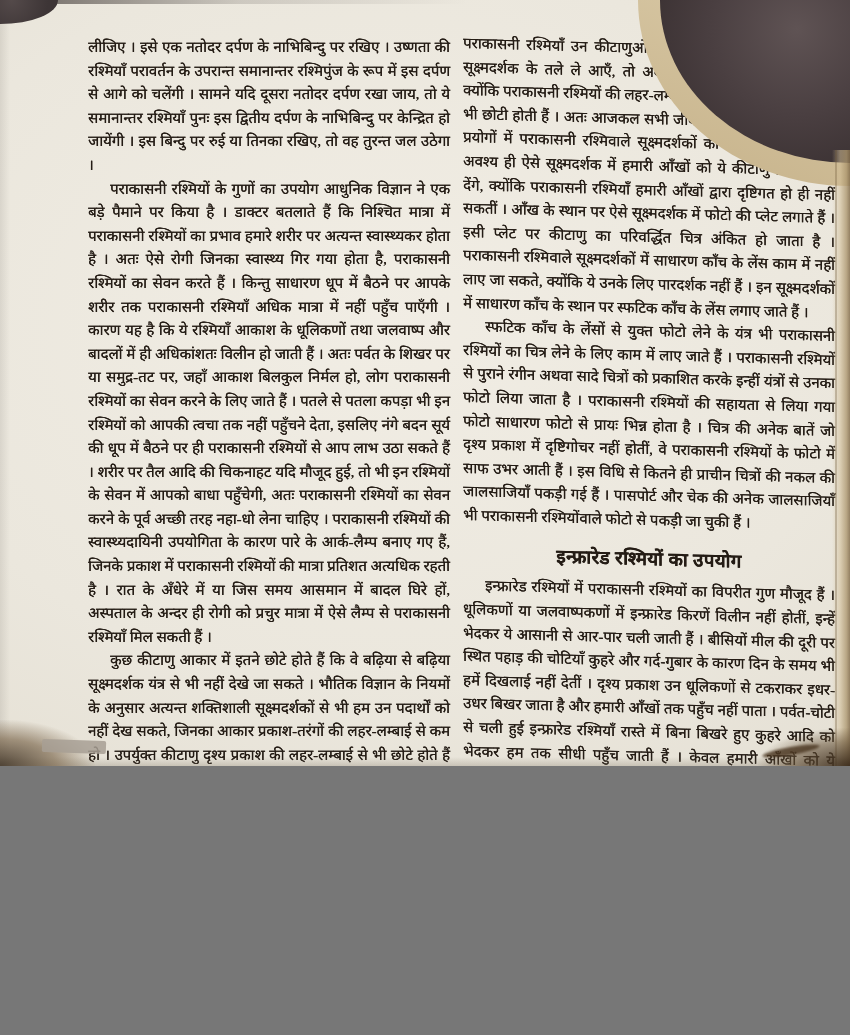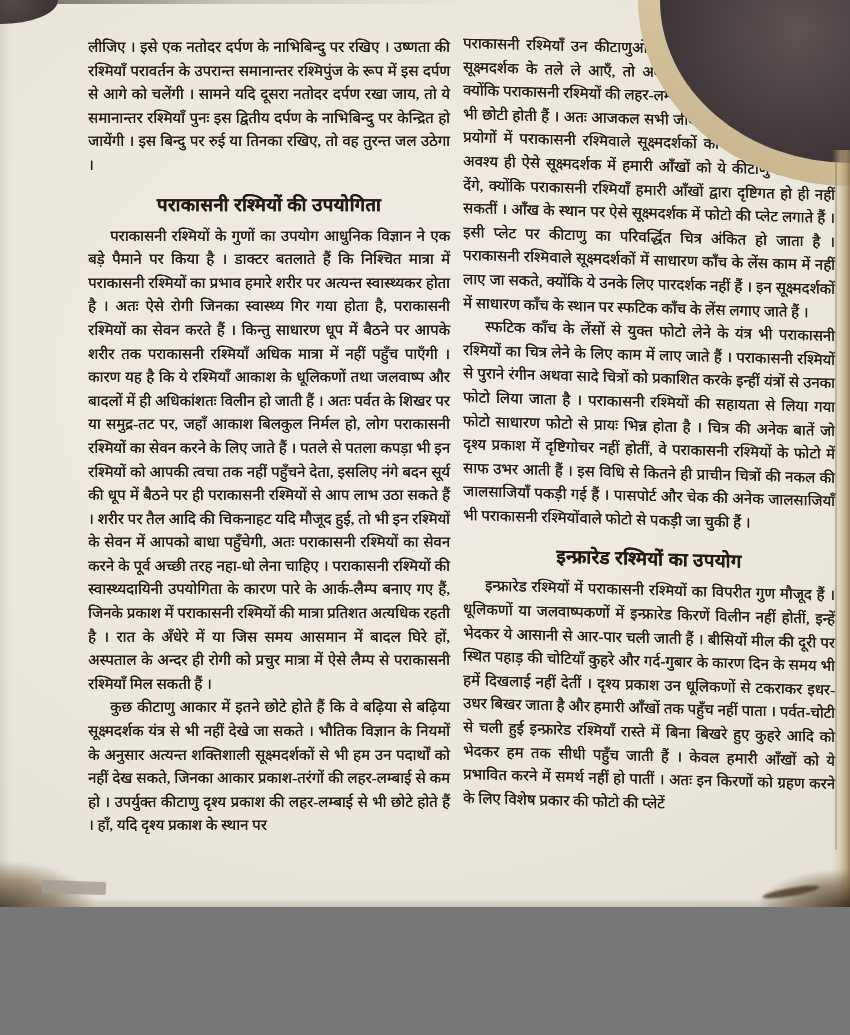--- a/index.html
+++ b/index.html
@@ -1,18 +1,18 @@
 <!DOCTYPE html>
 <html><head>
 <meta charset="utf-8">
 <style>
   html,body{margin:0;padding:0;background:#777;}
   .scan{
     position:relative;
-    width:850px;height:907px;
+    width:850px;height:766px;
     overflow:hidden;
     background:
       radial-gradient(115% 95% at 45% 42%, #f1ede4 0%, #ebe7dd 50%, #e4dfd3 82%, #d9d3c5 100%);
     font-family:"Liberation Serif","DejaVu Serif",serif;
     color:#241c15;
   }
   
   .top-edge{position:absolute;top:0;left:0;right:0;height:4px;
     background:linear-gradient(to right, rgba(62,55,52,.75), rgba(62,55,52,.18) 28%, rgba(62,55,52,0) 55%);}
   .corner-tl{position:absolute;top:0;left:0;width:58px;height:24px;
@@ -61,21 +61,20 @@
     transform:rotate(-1.3deg);white-space:nowrap;
     font-family:"DejaVu Serif","Liberation Serif",serif;}
 </style>
 </head>
 <body>
 
 <div class="scan">
 
   <div class="col col-left">
     <p class="para">लीजिए । इसे एक नतोदर दर्पण के नाभिबिन्दु पर रखिए । उष्णता की रश्मियाँ परावर्तन के उपरान्त समानान्तर रश्मिपुंज के रूप में इस दर्पण से आगे को चलेंगी । सामने यदि दूसरा नतोदर दर्पण रखा जाय, तो ये समानान्तर रश्मियाँ पुनः इस द्वितीय दर्पण के नाभिबिन्दु पर केन्द्रित हो जायेंगी । इस बिन्दु पर रुई या तिनका रखिए, तो वह तुरन्त जल उठेगा ।</p>
-    <h2 class="heading">पराकासनी रश्मियों की उपयोगिता</h2>
     <p class="para indent">पराकासनी रश्मियों के गुणों का उपयोग आधुनिक विज्ञान ने एक बड़े पैमाने पर किया है । डाक्टर बतलाते हैं कि निश्चित मात्रा में पराकासनी रश्मियों का प्रभाव हमारे शरीर पर अत्यन्त स्वास्थ्यकर होता है । अतः ऐसे रोगी जिनका स्वास्थ्य गिर गया होता है, पराकासनी रश्मियों का सेवन करते हैं । किन्तु साधारण धूप में बैठने पर आपके शरीर तक पराकासनी रश्मियाँ अधिक मात्रा में नहीं पहुँच पाएँगी । कारण यह है कि ये रश्मियाँ आकाश के धूलिकणों तथा जलवाष्प और बादलों में ही अधिकांशतः विलीन हो जाती हैं । अतः पर्वत के शिखर पर या समुद्र-तट पर, जहाँ आकाश बिलकुल निर्मल हो, लोग पराकासनी रश्मियों का सेवन करने के लिए जाते हैं । पतले से पतला कपड़ा भी इन रश्मियों को आपकी त्वचा तक नहीं पहुँचने देता, इसलिए नंगे बदन सूर्य की धूप में बैठने पर ही पराकासनी रश्मियों से आप लाभ उठा सकते हैं । शरीर पर तैल आदि की चिकनाहट यदि मौजूद हुई, तो भी इन रश्मियों के सेवन में आपको बाधा पहुँचेगी, अतः पराकासनी रश्मियों का सेवन करने के पूर्व अच्छी तरह नहा-धो लेना चाहिए । पराकासनी रश्मियों की स्वास्थ्यदायिनी उपयोगिता के कारण पारे के आर्क-लैम्प बनाए गए हैं, जिनके प्रकाश में पराकासनी रश्मियों की मात्रा प्रतिशत अत्यधिक रहती है । रात के अँधेरे में या जिस समय आसमान में बादल घिरे हों, अस्पताल के अन्दर ही रोगी को प्रचुर मात्रा में ऐसे लैम्प से पराकासनी रश्मियाँ मिल सकती हैं ।</p>
     <p class="para indent">कुछ कीटाणु आकार में इतने छोटे होते हैं कि वे बढ़िया से बढ़िया सूक्ष्मदर्शक यंत्र से भी नहीं देखे जा सकते । भौतिक विज्ञान के नियमों के अनुसार अत्यन्त शक्तिशाली सूक्ष्मदर्शकों से भी हम उन पदार्थों को नहीं देख सकते, जिनका आकार प्रकाश-तरंगों की लहर-लम्बाई से कम हो । उपर्युक्त कीटाणु दृश्य प्रकाश की लहर-लम्बाई से भी छोटे होते हैं । हाँ, यदि दृश्य प्रकाश के स्थान पर</p>
   </div>
 
   <div class="col col-right">
     <p class="para">पराकासनी रश्मियाँ उन कीटाणुओं पर डाली जाएँ और तब हम उन्हें सूक्ष्मदर्शक के तले ले आएँ, तो अवश्य वे हमें दृष्टिगोचर हो जाएँगे; क्योंकि पराकासनी रश्मियों की लहर-लम्बाई इन कीटाणुओं के आकार से भी छोटी होती हैं । अतः आजकल सभी जीव-वैज्ञानिक कीटाणु-सम्बन्धी प्रयोगों में पराकासनी रश्मिवाले सूक्ष्मदर्शकों का ही प्रयोग करते हैं । अवश्य ही ऐसे सूक्ष्मदर्शक में हमारी आँखों को ये कीटाणु दिखलाई न देंगे, क्योंकि पराकासनी रश्मियाँ हमारी आँखों द्वारा दृष्टिगत हो ही नहीं सकतीं । आँख के स्थान पर ऐसे सूक्ष्मदर्शक में फोटो की प्लेट लगाते हैं । इसी प्लेट पर कीटाणु का परिवर्द्धित चित्र अंकित हो जाता है । पराकासनी रश्मिवाले सूक्ष्मदर्शकों में साधारण काँच के लेंस काम में नहीं लाए जा सकते, क्योंकि ये उनके लिए पारदर्शक नहीं हैं । इन सूक्ष्मदर्शकों में साधारण काँच के स्थान पर स्फटिक काँच के लेंस लगाए जाते हैं ।</p>
     <p class="para indent">स्फटिक काँच के लेंसों से युक्त फोटो लेने के यंत्र भी पराकासनी रश्मियों का चित्र लेने के लिए काम में लाए जाते हैं । पराकासनी रश्मियों से पुराने रंगीन अथवा सादे चित्रों को प्रकाशित करके इन्हीं यंत्रों से उनका फोटो लिया जाता है । पराकासनी रश्मियों की सहायता से लिया गया फोटो साधारण फोटो से प्रायः भिन्न होता है । चित्र की अनेक बातें जो दृश्य प्रकाश में दृष्टिगोचर नहीं होतीं, वे पराकासनी रश्मियों के फोटो में साफ उभर आती हैं । इस विधि से कितने ही प्राचीन चित्रों की नकल की जालसाजियाँ पकड़ी गई हैं । पासपोर्ट और चेक की अनेक जालसाजियाँ भी पराकासनी रश्मियोंवाले फोटो से पकड़ी जा चुकी हैं ।</p>
     <h2 class="heading">इन्फ्रारेड रश्मियों का उपयोग</h2>
     <p class="para indent">इन्फ्रारेड रश्मियों में पराकासनी रश्मियों का विपरीत गुण मौजूद हैं । धूलिकणों या जलवाष्पकणों में इन्फ्रारेड किरणें विलीन नहीं होतीं, इन्हें भेदकर ये आसानी से आर-पार चली जाती हैं । बीसियों मील की दूरी पर स्थित पहाड़ की चोटियाँ कुहरे और गर्द-गुबार के कारण दिन के समय भी हमें दिखलाई नहीं देतीं । दृश्य प्रकाश उन धूलिकणों से टकराकर इधर-उधर बिखर जाता है और हमारी आँखों तक पहुँच नहीं पाता । पर्वत-चोटी से चली हुई इन्फ्रारेड रश्मियाँ रास्ते में बिना बिखरे हुए कुहरे आदि को भेदकर हम तक सीधी पहुँच जाती हैं । केवल हमारी आँखों को ये प्रभावित करने में समर्थ नहीं हो पातीं । अतः इन किरणों को ग्रहण करने के लिए विशेष प्रकार की फोटो की प्लेटें</p>
   </div>

